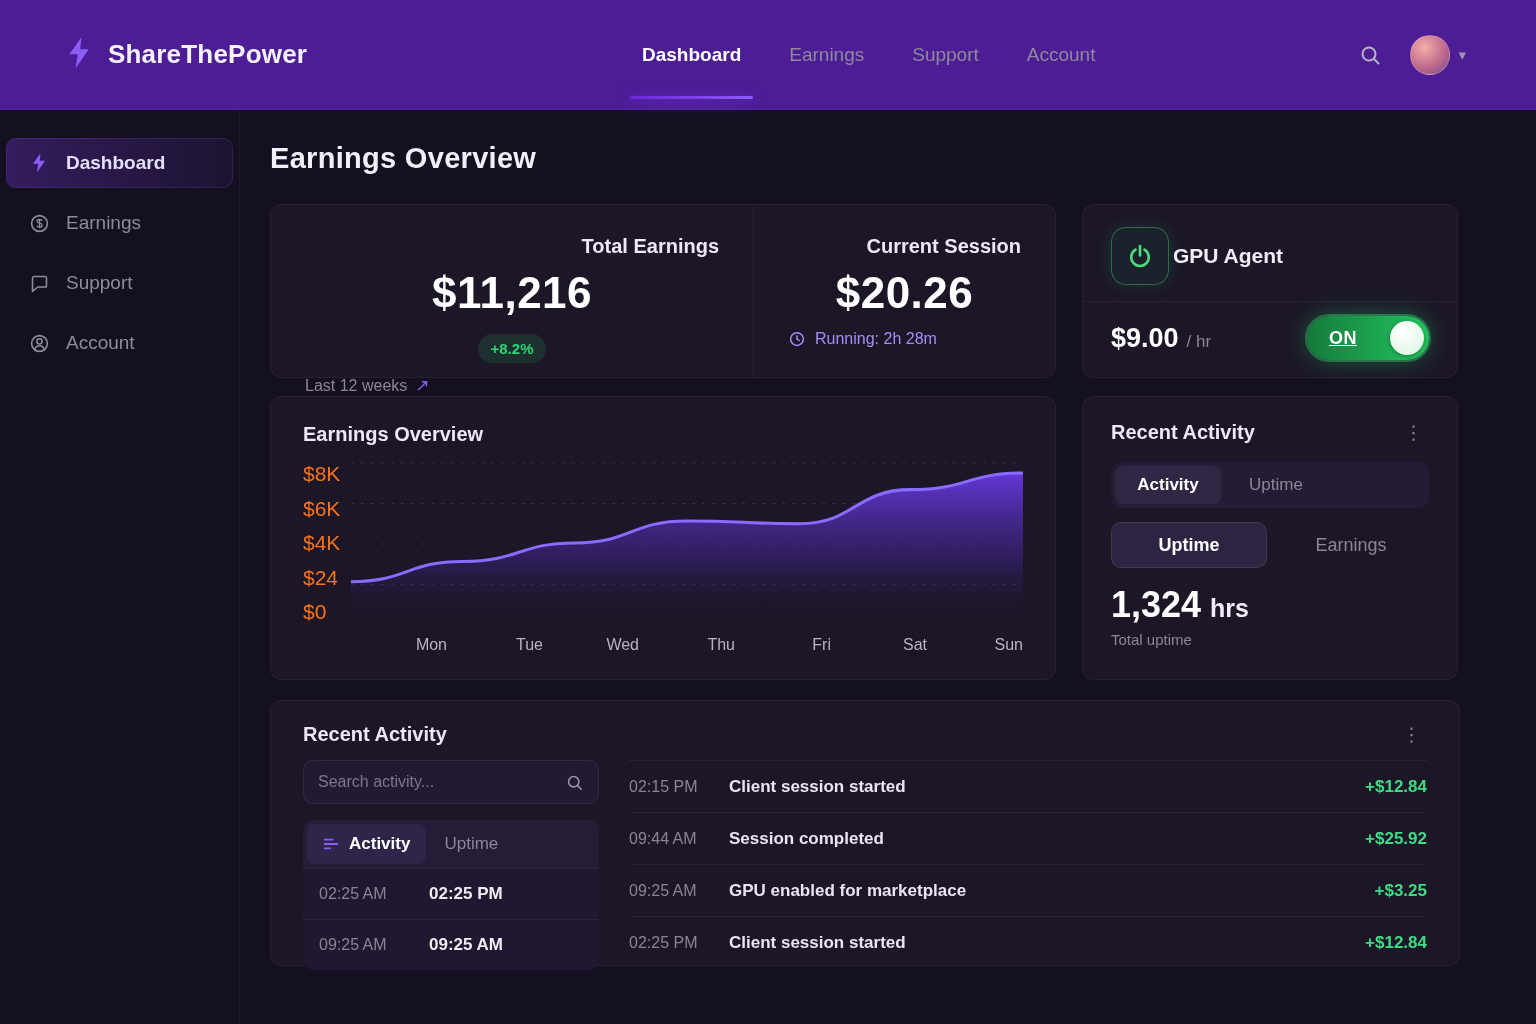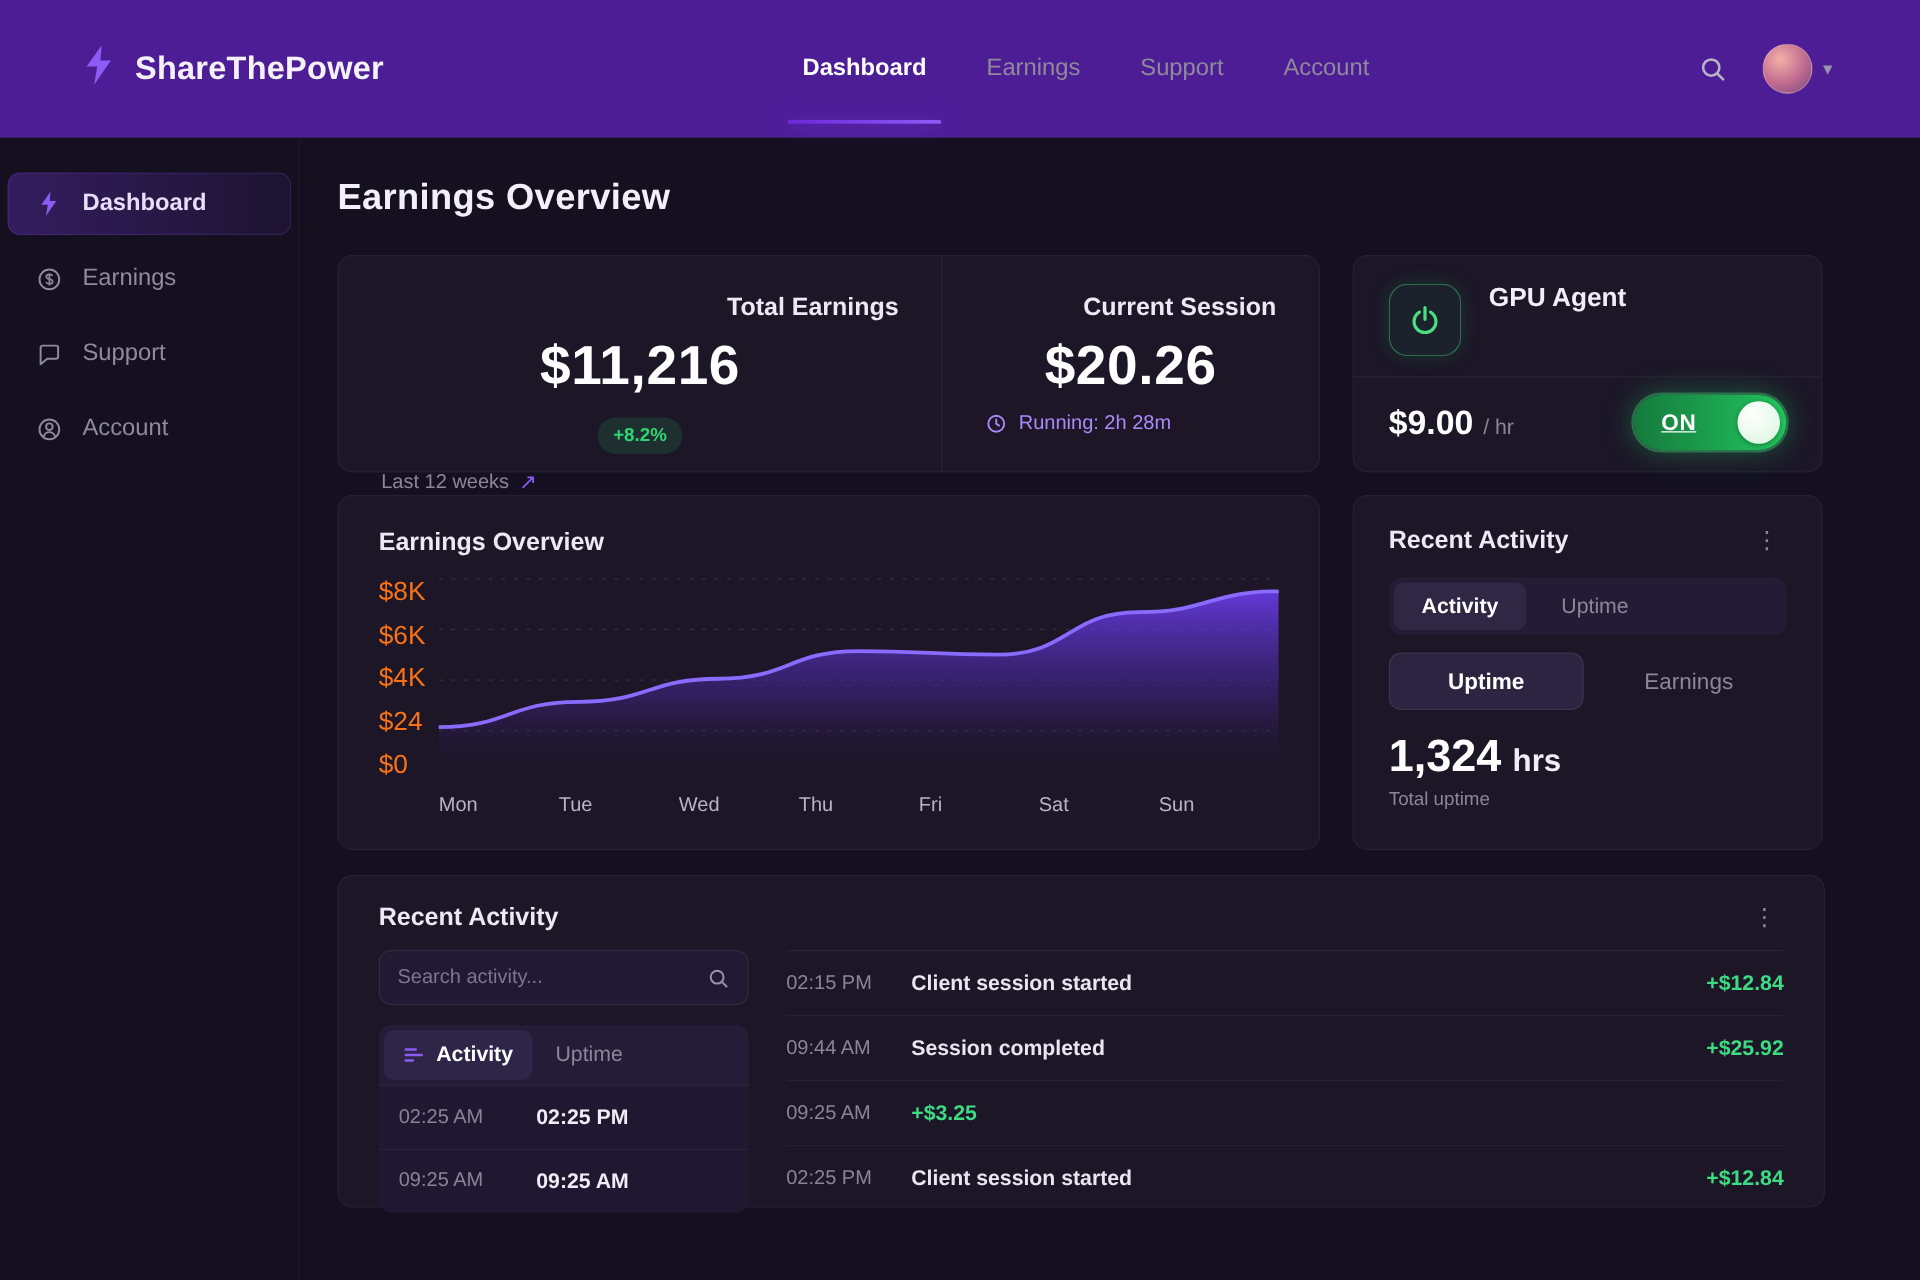--- a/index.html
+++ b/index.html
@@ -79,21 +79,21 @@
   .badge {
     background:rgba(46,213,115,.13); color:#2fd573; font-size:15px; font-weight:700;
     padding:6px 13px; border-radius:16px;
   }
   .stat-sub { margin-top:12px; font-size:16px; color:#8d8698; display:flex; align-items:center; gap:8px; }
   .arrow-up { color:#8b5cf6; font-size:17px; }
   .session-status { margin-top:12px; font-size:16px; color:#a78bfa; display:flex; align-items:center; gap:9px; }
 
   
   .gpu-card { left:1082px; top:204px; width:376px; height:174px; display:flex; flex-direction:column; }
-  .gpu-top { display:flex; align-items:flex-start; gap:22px; padding:22px 28px 16px 28px; flex:1; }
+  .gpu-top { display:flex; align-items:center; gap:4px; padding:22px 28px 16px 28px; flex:1; }
   .gpu-icon {
     width:58px; height:58px; border-radius:15px; display:flex; align-items:center; justify-content:center;
     background:rgba(34,197,94,0.07);
     box-shadow:inset 0 0 0 1px rgba(74,222,128,.4), 0 0 16px rgba(34,197,94,.18);
   }
   .gpu-title { font-size:21px; font-weight:700; color:#f0edf6; }
   .gpu-bottom {
     border-top:1px solid rgba(255,255,255,0.055);
     display:flex; align-items:center; justify-content:space-between;
     padding:14px 28px 18px 28px;
@@ -116,21 +116,21 @@
 
   
   .chart-card { left:270px; top:396px; width:786px; height:284px; padding:26px 32px; }
   .chart-body { display:flex; margin-top:16px; }
   .y-axis { width:48px; height:162px; display:flex; flex-direction:column; justify-content:space-between; }
   .y-axis span { font-size:21px; color:#f97316; }
   .plot { flex:1; }
   .plot svg { display:block; width:100%; height:162px; }
   #chart-grid line { stroke:rgba(152,135,195,.22); stroke-dasharray:3 7; stroke-width:1; }
   .x-axis { display:flex; margin-left:48px; margin-top:12px; }
-  .x-axis span { flex:1; text-align:left; font-size:16px; color:#b9b3c6; }
+  .x-axis span { flex:1; text-align:right; font-size:16px; color:#b9b3c6; }
 
   
   .ra-card { left:1082px; top:396px; width:376px; height:284px; padding:24px 28px; }
   .card-head { display:flex; align-items:center; justify-content:space-between; }
   .kebab { color:#8d8698; font-size:19px; cursor:pointer; line-height:1; padding:2px 6px; }
   .seg {
     margin-top:18px; height:46px; border-radius:10px; background:#241c35;
     display:flex; align-items:center; padding:4px; gap:2px;
   }
   .seg .seg-item {
@@ -419,20 +419,21 @@
         <span class="event-label">Client session started</span>
         <span class="event-amount">+$12.84</span>
       </div>
       <div class="event-row">
         <span class="event-time">09:44 AM</span>
         <span class="event-label">Session completed</span>
         <span class="event-amount">+$25.92</span>
       </div>
       <div class="event-row">
         <span class="event-time">09:25 AM</span>
+        <span class="event-label">GPU enabled for marketplace</span>
         <span class="event-amount">+$3.25</span>
       </div>
       <div class="event-row">
         <span class="event-time">02:25 PM</span>
         <span class="event-label">Client session started</span>
         <span class="event-amount">+$12.84</span>
       </div>
     </div>
   </div>
 </div>

